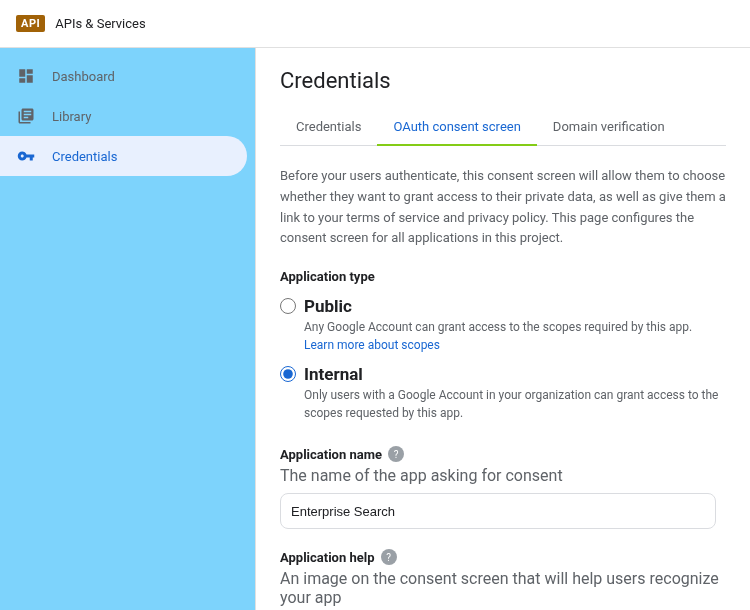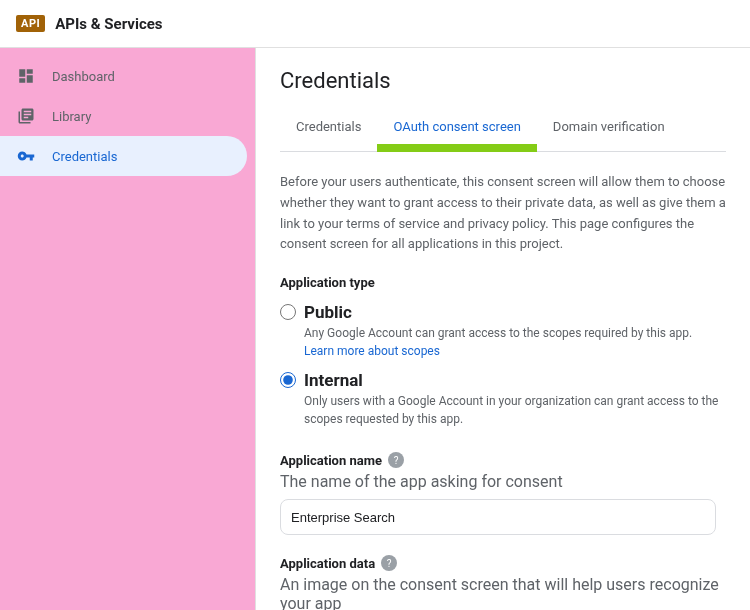--- a/index.html
+++ b/index.html
@@ -21,33 +21,33 @@
       background: #a16207;
       color: #fff;
       font-size: 11px;
       font-weight: 700;
       padding: 2px 5px;
       border-radius: 2px;
       margin-right: 10px;
       letter-spacing: 0.5px;
     }
     .header-title {
-      font-size: 15px;
-      color: #202124;
-      font-weight: 700;
+      font-size: 13px;
+      color: #202124;
+      font-weight: 400;
     }
 
     
     .main-layout { display: flex; flex: 1; overflow: hidden; }
 
     
     .sidebar {
       width: 256px;
       border-right: 1px solid #e0e0e0;
-      background: #f9a8d4;
+      background: #7dd3fc;
       padding-top: 8px;
       flex-shrink: 0;
     }
     .sidebar-item {
       display: flex;
       align-items: center;
       padding: 0 16px;
       height: 40px;
       cursor: pointer;
       border-radius: 0 20px 20px 0;
@@ -93,21 +93,21 @@
       padding: 10px 16px;
       font-size: 13px;
       color: #5f6368;
       cursor: pointer;
       border-bottom: 2px solid transparent;
       margin-bottom: -1px;
       white-space: nowrap;
     }
     .tab.active {
       color: #1967d2;
-      border-bottom: 8px solid #84cc16;
+      border-bottom: 2px solid #84cc16;
     }
 
     
     .description {
       font-size: 13px;
       color: #5f6368;
       line-height: 1.6;
       margin-bottom: 20px;
       max-width: 640px;
     }
@@ -292,21 +292,21 @@
         <div class="field-label-row">
           <span class="field-label">Application name</span>
           <span class="help-icon">?</span>
         </div>
         <div class="field-desc">The name of the app asking for consent</div>
         <input type="text" class="text-input" value="Enterprise Search" style="">
       </div>
 
       <div class="form-field">
         <div class="field-label-row">
-          <span class="field-label">Application data</span>
+          <span class="field-label">Application help</span>
           <span class="help-icon">?</span>
         </div>
         <div class="field-desc">An image on the consent screen that will help users recognize your app</div>
         <div class="file-upload-row">
           <input type="text" class="file-input-text" placeholder="Local file for upload" style="">
           <button class="browse-btn">Browse</button>
         </div>
 
       </div>
 

